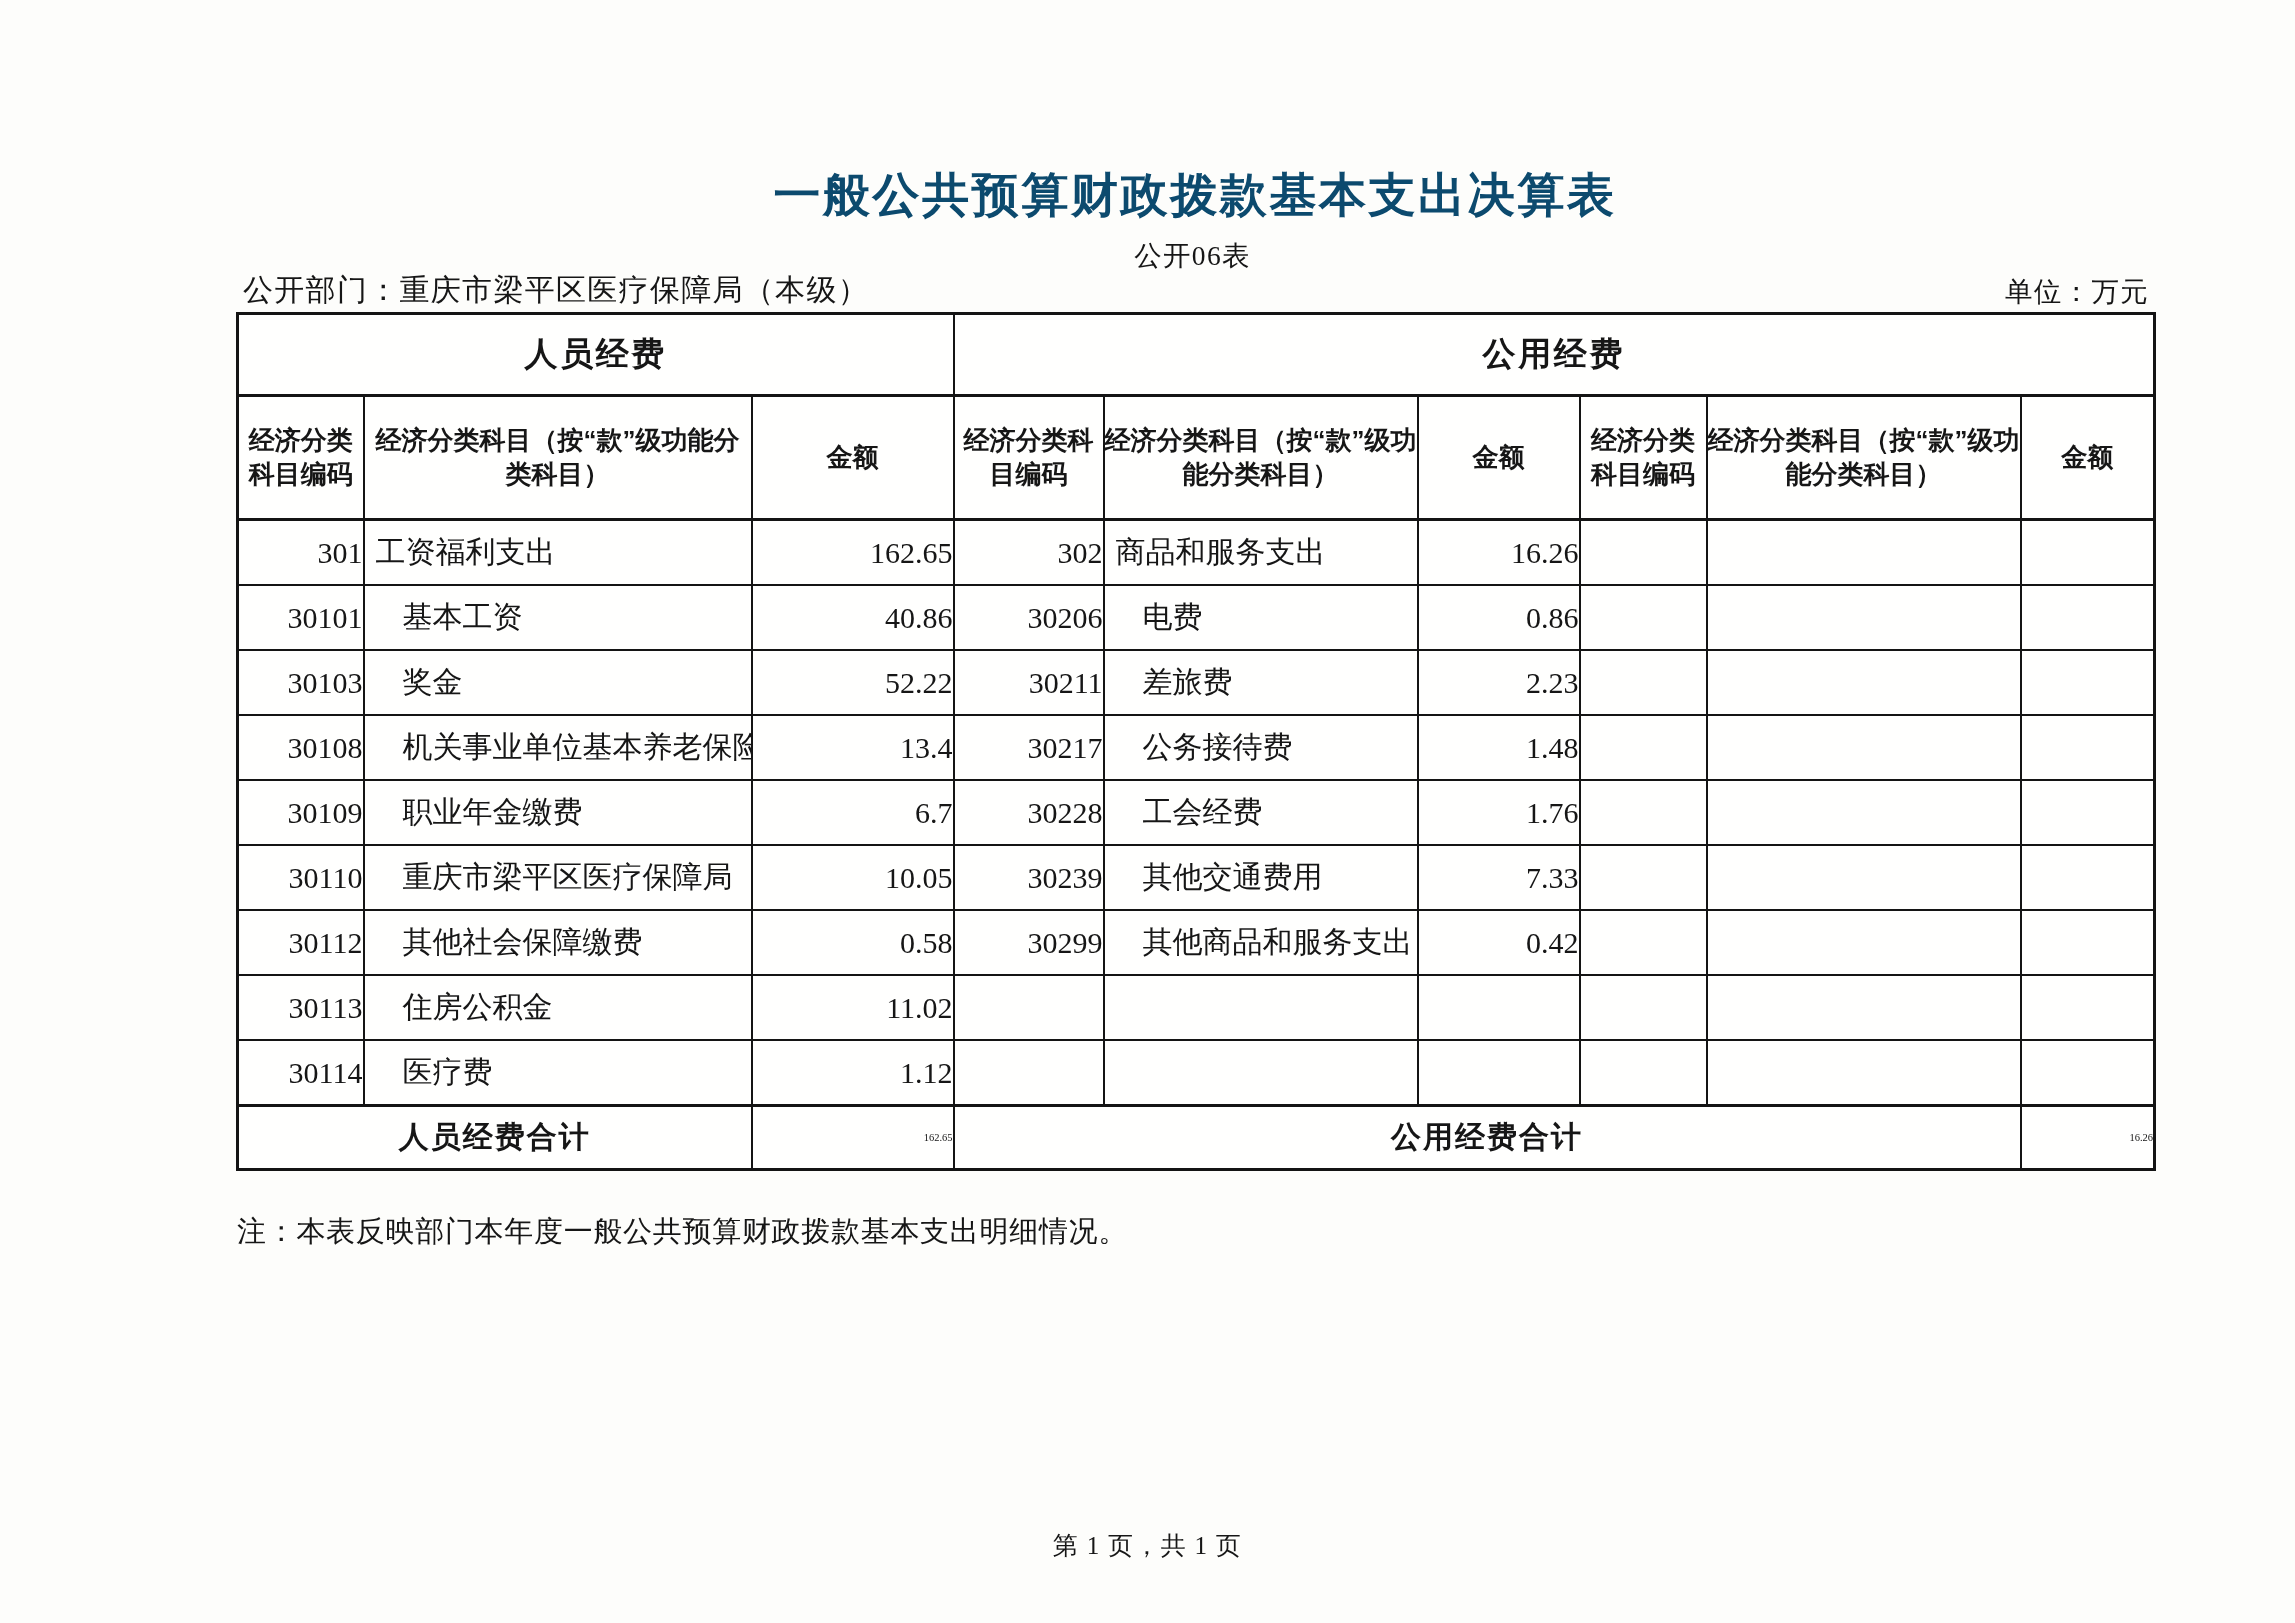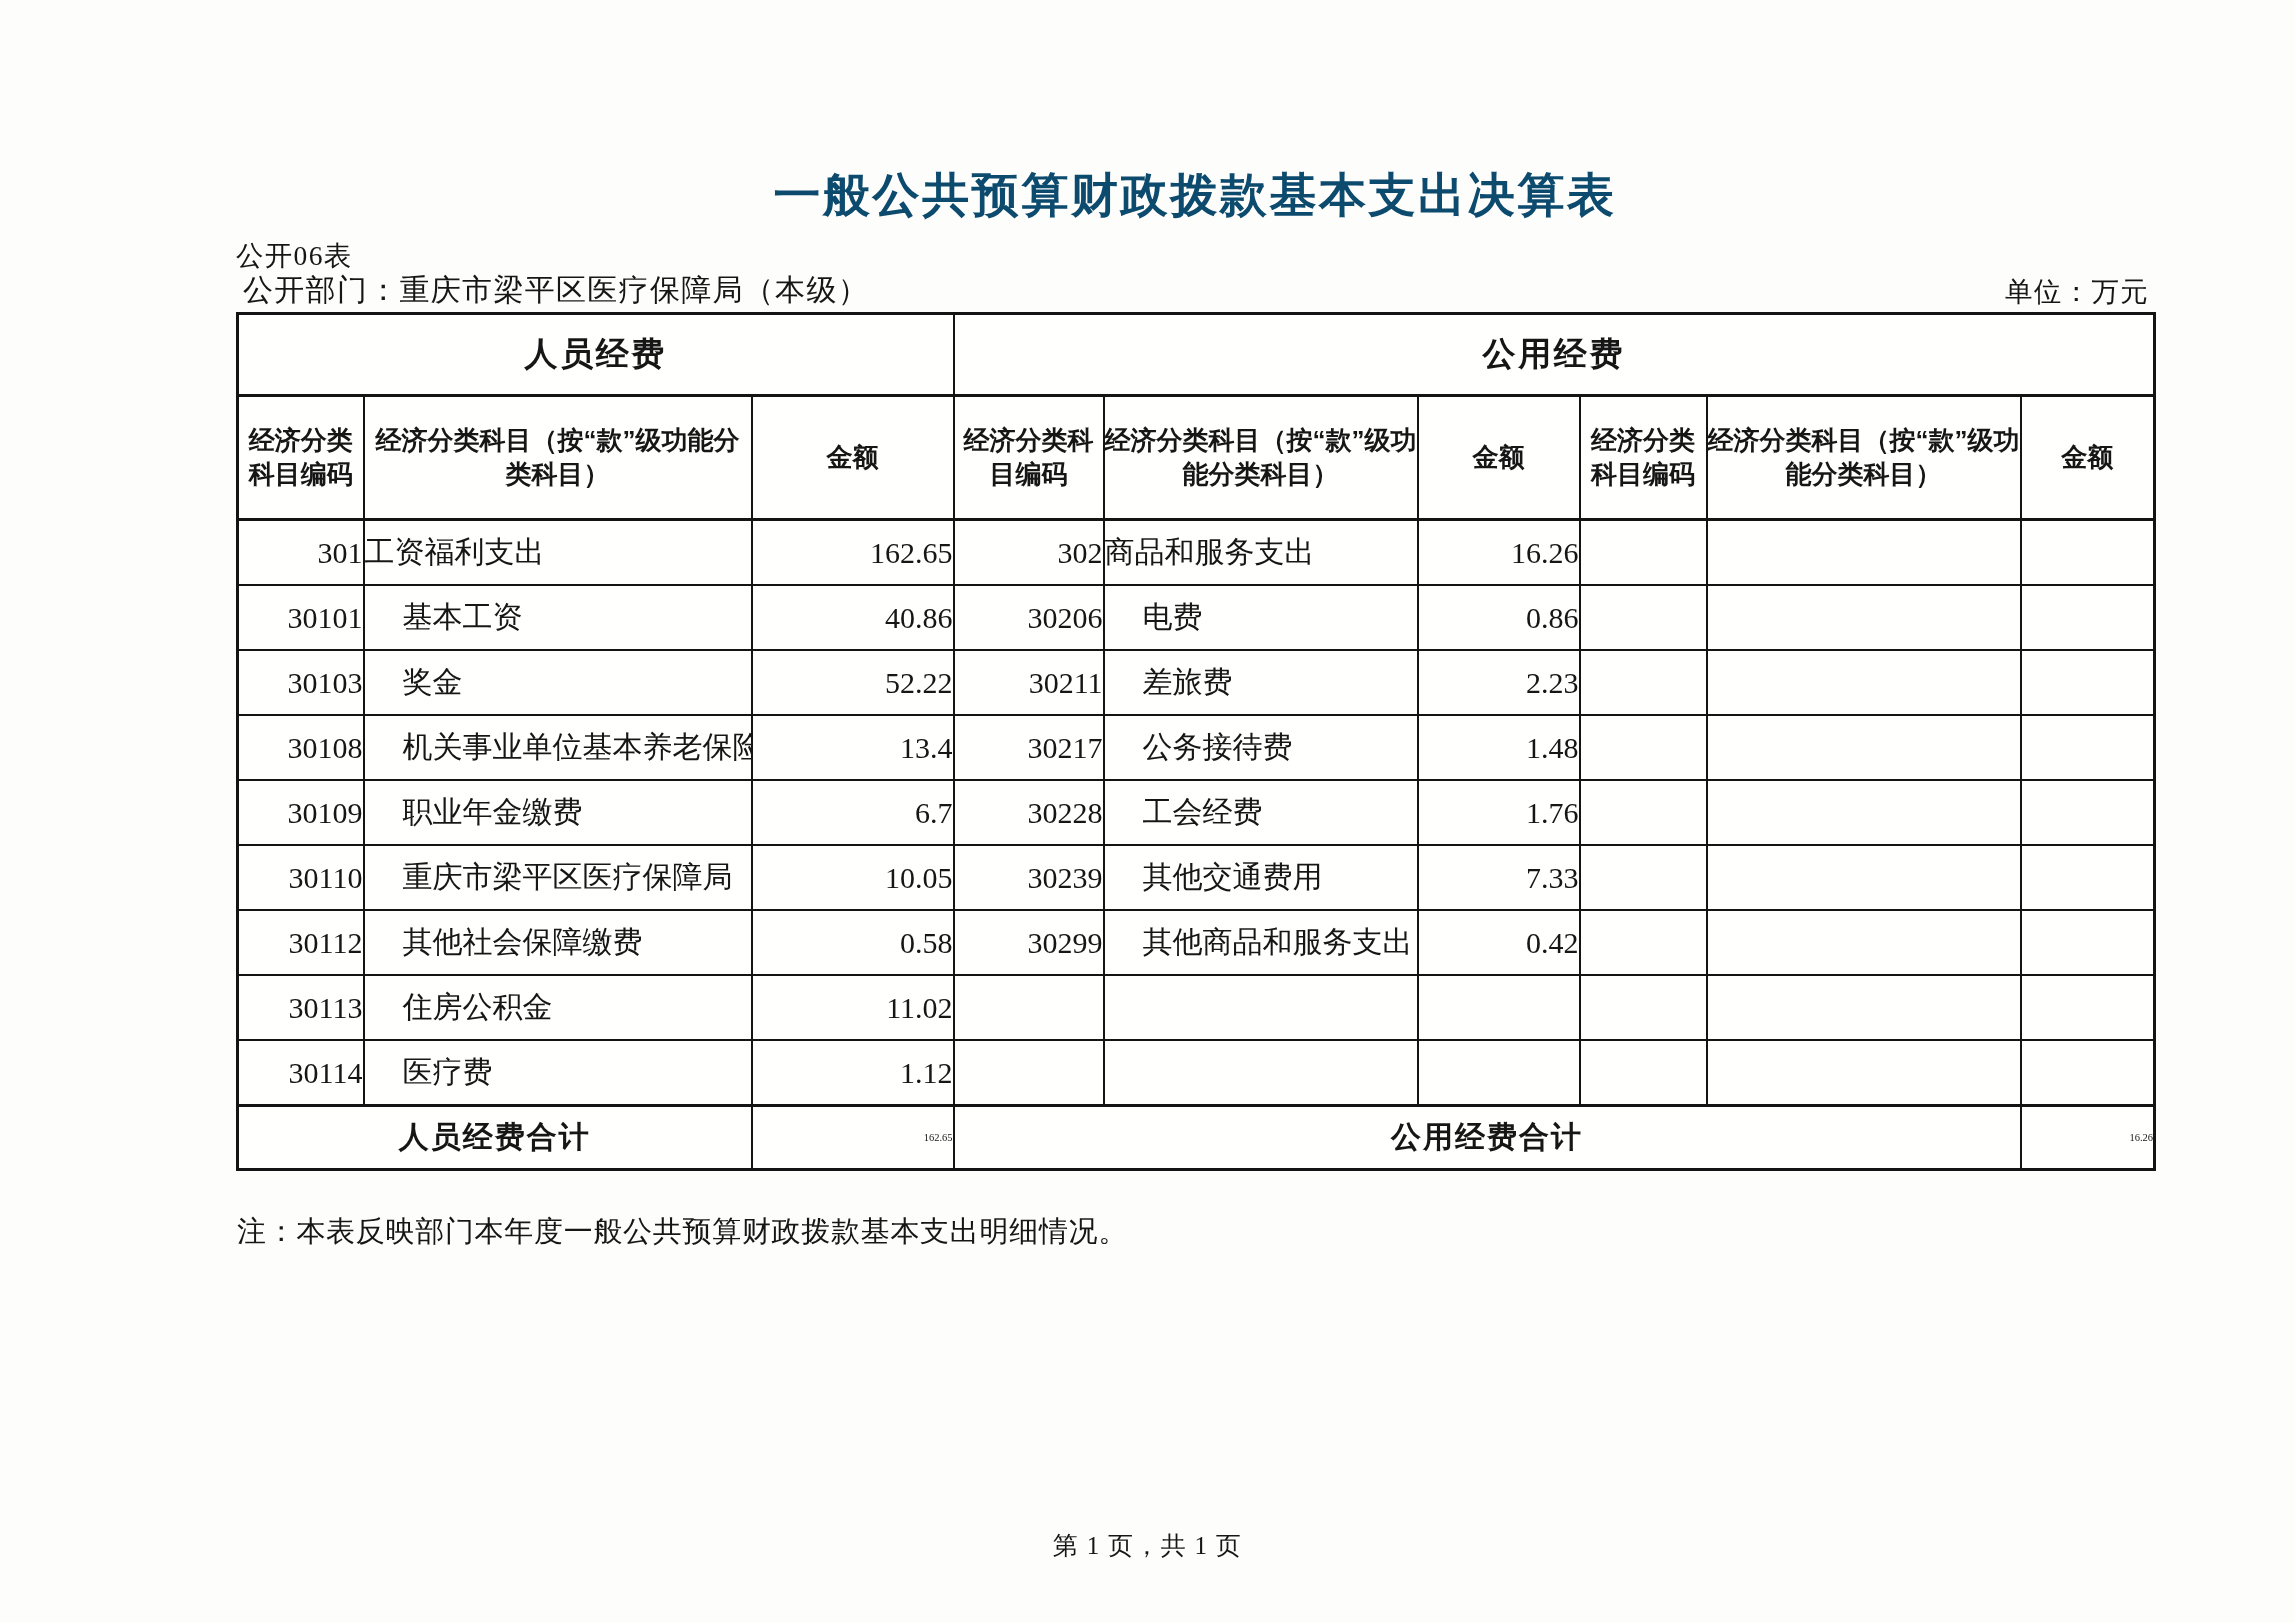--- a/index.html
+++ b/index.html
@@ -13,21 +13,21 @@
   }
   .doc-title{
     position:absolute;left:236px;top:164px;width:1918px;
     text-align:center;
     font-family:"Liberation Sans","DejaVu Sans",sans-serif;
     font-weight:bold;font-size:47px;letter-spacing:2.6px;
     color:#0c4a6e;
   }
   .form-code{
     position:absolute;left:236px;top:238px;width:1913px;
-    text-align:left;font-size:27.5px;letter-spacing:1.3px;
+    text-align:center;font-size:27.5px;letter-spacing:1.3px;
   }
   .dept-line{
     position:absolute;left:243px;top:270px;
     font-size:30px;letter-spacing:1.3px;
   }
   .unit-line{
     position:absolute;left:236px;top:274px;width:1913px;
     text-align:right;font-size:27.5px;letter-spacing:1.3px;
   }
   table.budget{
@@ -55,21 +55,21 @@
     font-weight:bold;font-size:26px;text-align:center;
     line-height:1.3;border-bottom:3.3px solid #141414;
   }
   th.h-code{padding:0 18.3px;}
   th.h-code-mid{padding:0 5.2px;}
   th.h-subj{padding:0 36px;}
   th.h-subj2{padding:0 33px;}
   tr.data-row td{height:63px;font-size:30px;}
   td.code{text-align:right;padding-left:5.2px;white-space:nowrap;}
   td.subject{text-align:left;white-space:nowrap;overflow:hidden;}
-  td.subject.lvl1{padding-left:0;}
+  td.subject.lvl1{padding-left:11px;}
   td.subject.lvl2{padding-left:38px;}
   td.amount{text-align:right;padding-right:9.2px;white-space:nowrap;}
   tr.total-row td{
     height:61px;border-top:3.3px solid #141414;
   }
   td.total-label{
     font-family:"Liberation Sans","DejaVu Sans",sans-serif;
     font-weight:bold;font-size:30px;text-align:center;letter-spacing:2px;
   }
   .note-line{

